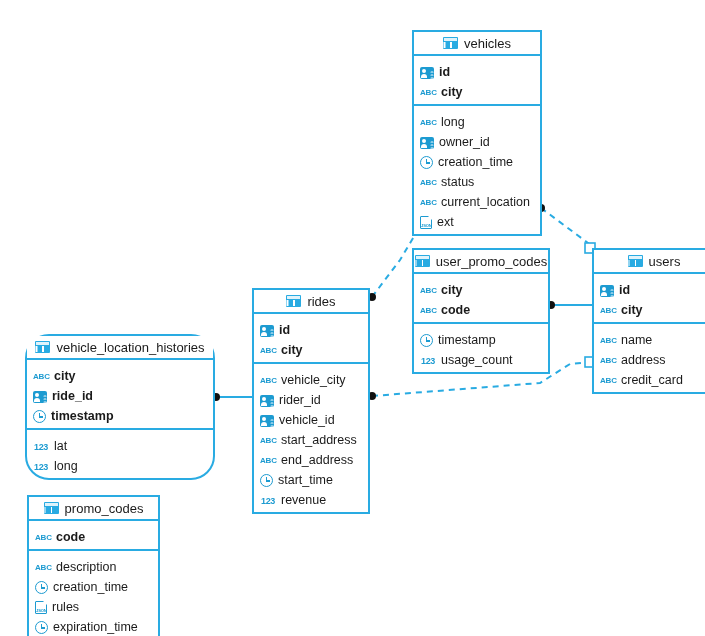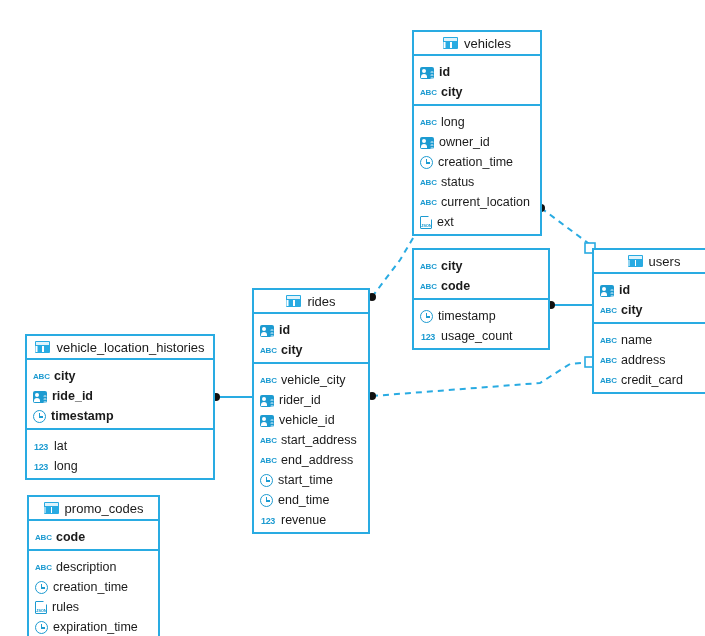--- a/index.html
+++ b/index.html
@@ -252,20 +252,24 @@
             <span class="icon icon-abc">ABC</span>
             <span class="field-name">current_location</span>
           </div>
           <div class="field-row">
             <span class="icon icon-json"></span>
             <span class="field-name">ext</span>
           </div>
         </div>
       </div>
       <div class="table-node" style="left: 412px; top: 248px; width: 138px;">
+        <div class="tbl-header">
+          <span class="icon icon-table"></span>
+          <span class="tbl-title">user_promo_codes</span>
+        </div>
         <div class="tbl-section pk-section">
           <div class="field-row pk">
             <span class="icon icon-abc">ABC</span>
             <span class="field-name">city</span>
           </div>
           <div class="field-row pk">
             <span class="icon icon-abc">ABC</span>
             <span class="field-name">code</span>
           </div>
         </div>
@@ -344,30 +348,26 @@
           </div>
           <div class="field-row">
             <span class="icon icon-abc">ABC</span>
             <span class="field-name">end_address</span>
           </div>
           <div class="field-row">
             <span class="icon icon-clock"></span>
             <span class="field-name">start_time</span>
           </div>
           <div class="field-row">
-            <span class="icon icon-clock"></span>
-            <span class="field-name">end_time</span>
-          </div>
-          <div class="field-row">
             <span class="icon icon-123">123</span>
             <span class="field-name">revenue</span>
           </div>
         </div>
       </div>
-      <div class="table-node" style="left: 25px; top: 334px; width: 190px;">
+      <div class="table-node" style="left: 25px; top: 334px; width: 190px; border-radius: 24px;">
         <div class="tbl-header">
           <span class="icon icon-table"></span>
           <span class="tbl-title">vehicle_location_histories</span>
         </div>
         <div class="tbl-section pk-section">
           <div class="field-row pk">
             <span class="icon icon-abc">ABC</span>
             <span class="field-name">city</span>
           </div>
           <div class="field-row pk">

